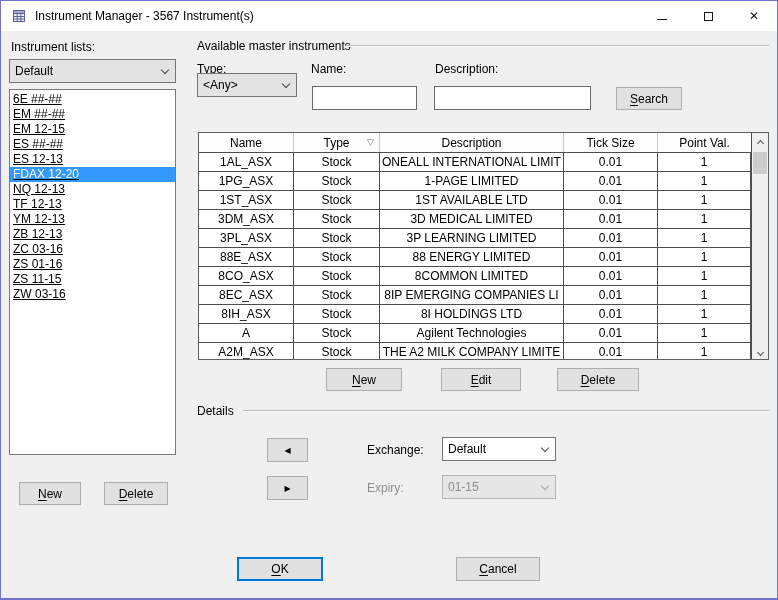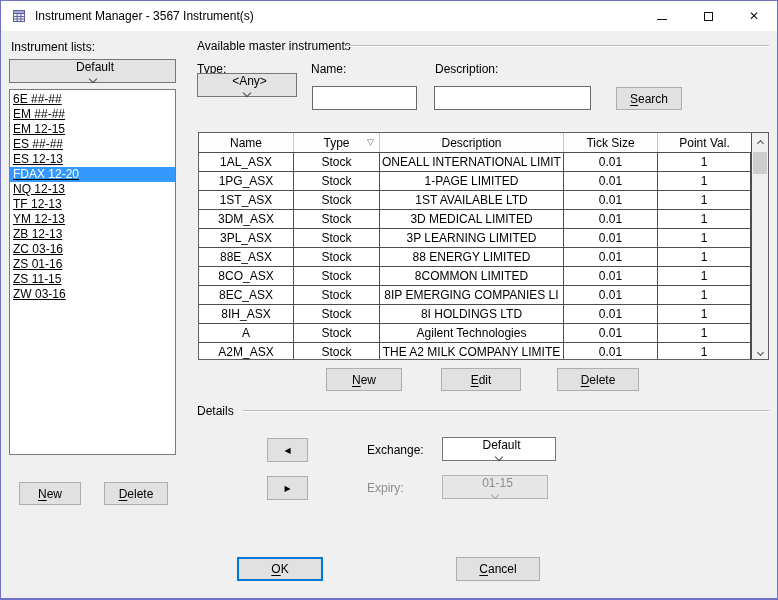--- a/index.html
+++ b/index.html
@@ -31,21 +31,21 @@
 
   .btn {
     position:absolute; background:#e1e1e1; border:1px solid #adadad;
     display:flex; align-items:center; justify-content:center;
     font-size:12px; color:#000; cursor:default;
   }
   .btn.default-focus { border:2px solid #0078d7; }
 
   .combo {
     position:absolute; border:1px solid #767676; background:#e3e3e3;
-    display:flex; align-items:center;flex-direction:column;
+    display:flex; align-items:center;
   }
   .combo.white { background:#ffffff; }
   .combo.disabled { background:#e6e6e6; border-color:#b5b5b5; color:#8d8d8d; }
   .combo-value { flex:1; padding-left:5px; white-space:nowrap; overflow:hidden; }
   .combo-btn { width:20px; display:flex; align-items:center; justify-content:center; }
   .chev { width:6px; height:6px; border-right:1px solid #43494f; border-bottom:1px solid #43494f; transform:rotate(45deg); margin-top:-3px; }
   .combo.disabled .chev { border-color:#a9a9a9; }
 
   .tbox { position:absolute; border:1px solid #696969; background:#fff; font:12px "Liberation Sans", sans-serif; padding:0 4px; outline:none; }
 
@@ -286,21 +286,21 @@
 
   <div class="label" style="left:366px; top:442px;">Exchange:</div>
   <div class="combo white" style="left:441px; top:436px; width:114px; height:24px;">
     <span class="combo-value">Default</span>
     <span class="combo-btn">
         <span class="chev"></span>
       </span>
   </div>
 
   <div class="label gray" style="left:366px; top:480px;">Expiry:</div>
-  <div class="combo disabled" style="left:441px; top:474px; width:106px; height:24px;">
+  <div class="combo disabled" style="left:441px; top:474px; width:114px; height:24px;">
     <span class="combo-value">01-15</span>
     <span class="combo-btn">
         <span class="chev"></span>
       </span>
   </div>
 
   <div class="btn default-focus mnemonic" style="left:236px; top:556px; width:86px; height:24px;"><u>O</u>K</div>
   <div class="btn mnemonic" style="left:455px; top:556px; width:84px; height:24px;"><u>C</u>ancel</div>
 
 </div>

